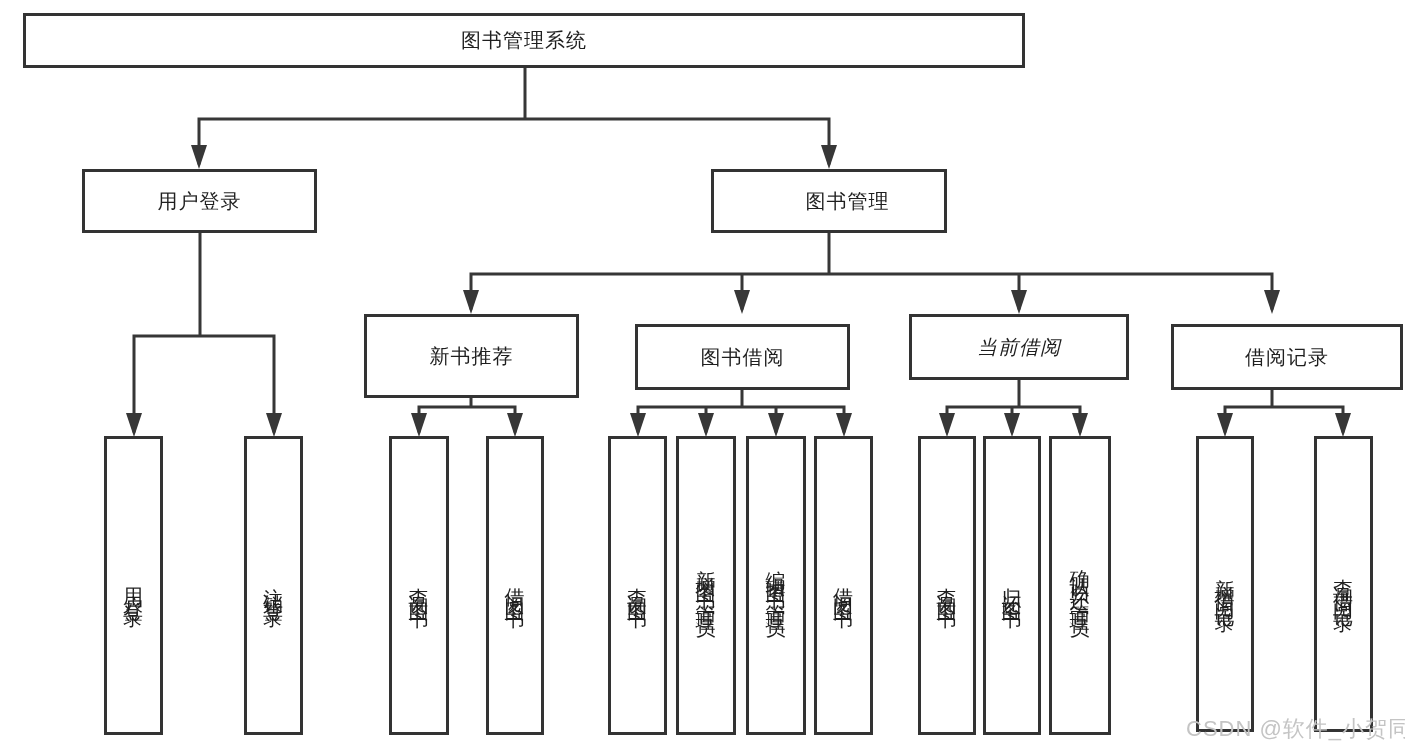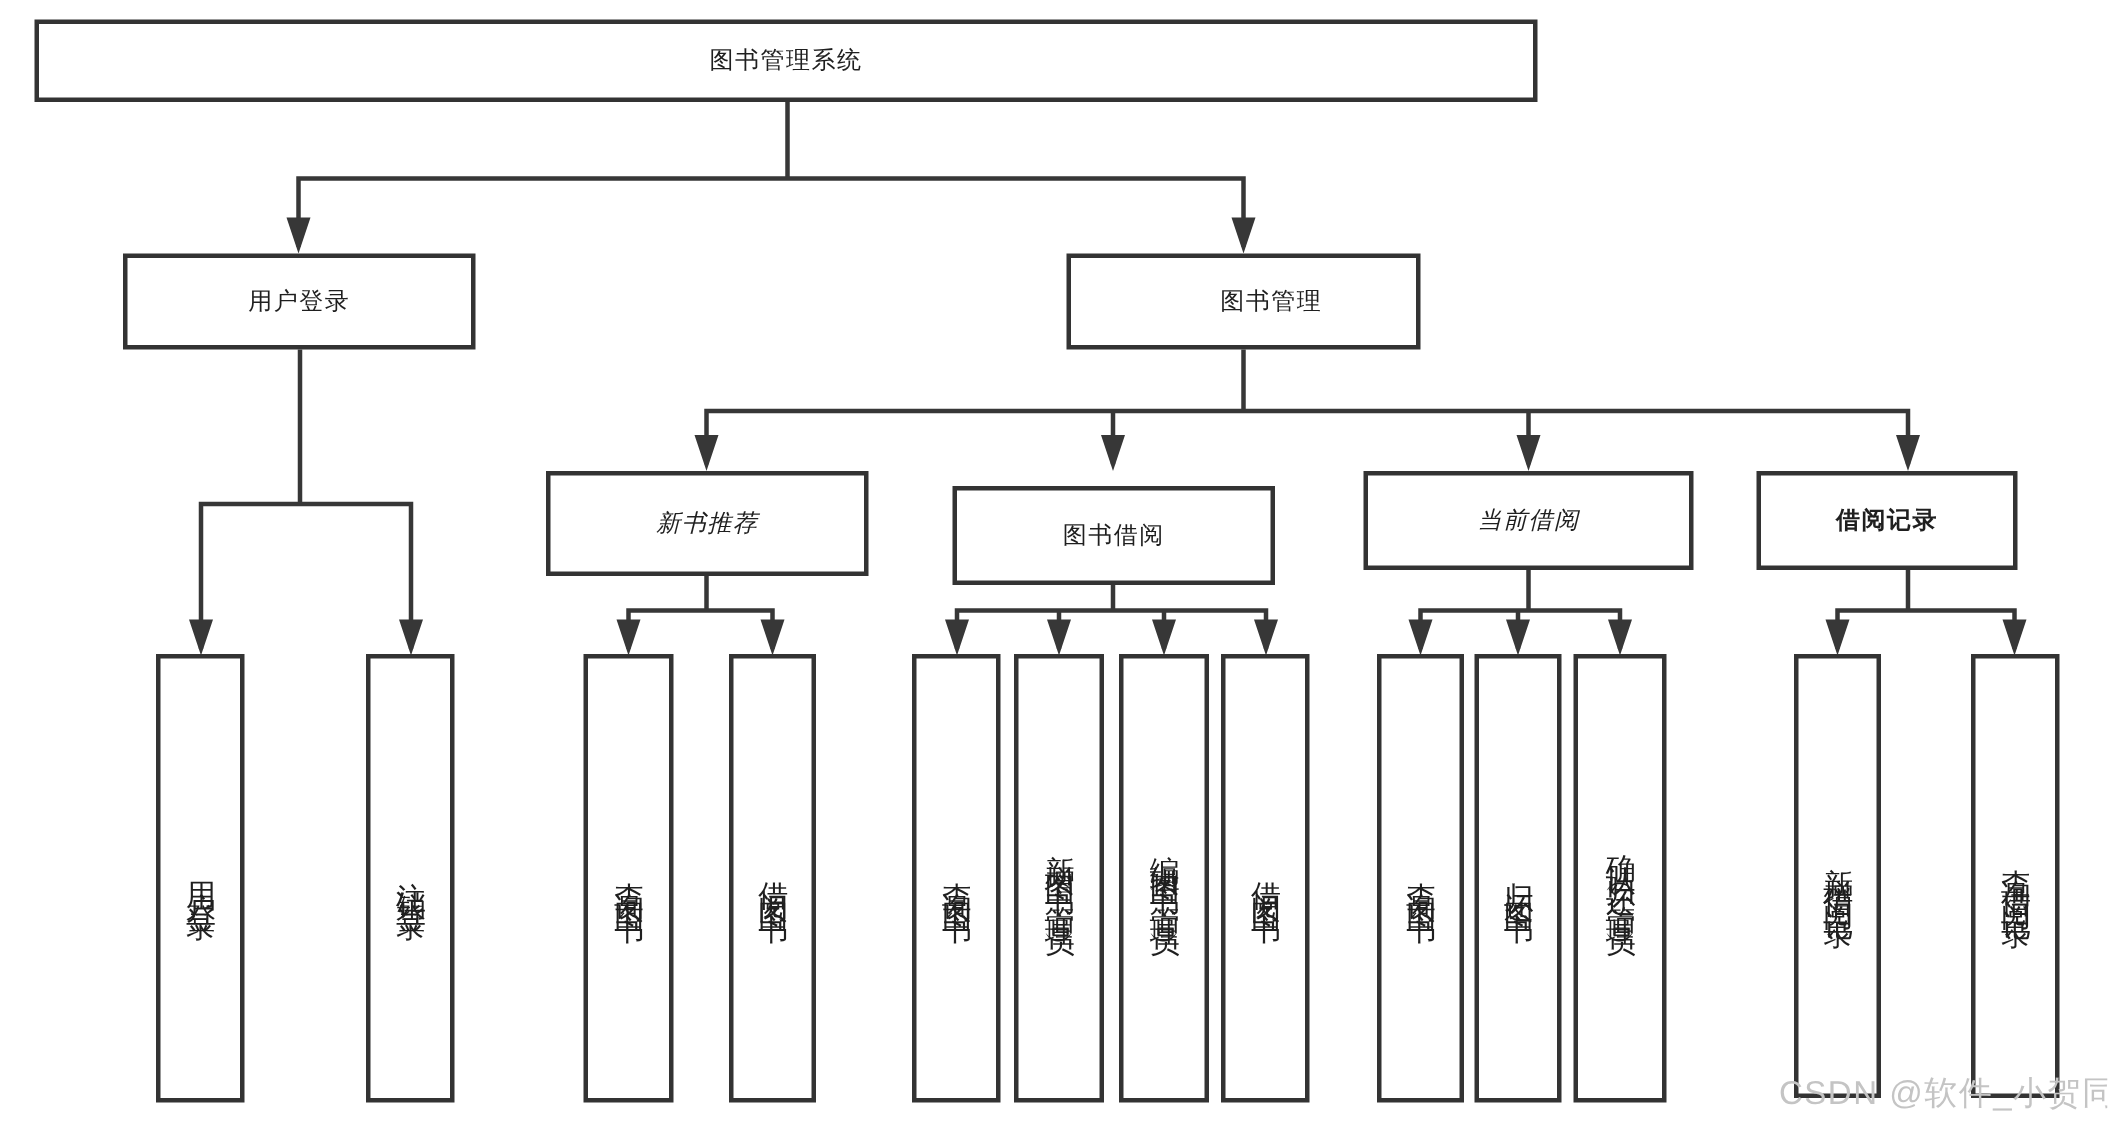--- a/index.html
+++ b/index.html
@@ -20,21 +20,21 @@
     position: absolute;
     box-sizing: border-box;
     background: #ffffff;
     border: 3px solid #333333;
     color: #1f1f1f;
     display: flex;
     align-items: center;
     justify-content: center;
   }
   .h-box {
-    font-size: 16px;
+    font-size: 20px;
     letter-spacing: 1px;
     white-space: nowrap;
   }
   .v-box {
     writing-mode: vertical-rl;
     text-orientation: mixed;
     font-size: 20px;
     letter-spacing: 7px;
     line-height: 1;
   }
@@ -89,24 +89,24 @@
       <path d="M1272 380 V407 M1225 407 H1343 M1225 407 V431 M1343 407 V431" fill="none" stroke="#373737" stroke-width="3" stroke-linecap="square"></path>
       <path d="M1217 413 L1233 413 L1225 437 Z M1335 413 L1351 413 L1343 437 Z" fill="#373737"></path>
     </g>
   </svg>
 
   <div class="box h-box" style="left:23px; top:13px; width:1002px; height:55px;">图书管理系统</div>
 
   <div class="box h-box" style="left:82px; top:169px; width:235px; height:64px;">用户登录</div>
   <div class="box h-box" style="left:711px; top:169px; width:236px; height:64px;padding-left:37px;">图书管理</div>
 
-  <div class="box h-box" style="left:364px; top:314px; width:215px; height:70px;font-style:italic;">新书推荐</div>
+  <div class="box h-box" style="left:364px; top:314px; width:215px; height:84px;">新书推荐</div>
   <div class="box h-box" style="left:635px; top:314px; width:215px; height:66px;margin-top:10px;">图书借阅</div>
   <div class="box h-box" style="left:909px; top:314px; width:220px; height:66px;font-style:italic;">当前借阅</div>
-  <div class="box h-box" style="left:1171px; top:314px; width:174px; height:66px;font-weight:bold;">借阅记录</div>
+  <div class="box h-box" style="left:1171px; top:324px; width:232px; height:66px;">借阅记录</div>
 
   <div class="box v-box" style="left:104px; top:436px; width:59px; height:299px;">用户登录</div>
   <div class="box v-box" style="left:244px; top:436px; width:59px; height:299px;">注销登录</div>
 
   <div class="box v-box" style="left:389px; top:436px; width:60px; height:299px;">查询图书</div>
   <div class="box v-box" style="left:486px; top:436px; width:58px; height:299px;">借阅图书</div>
 
   <div class="box v-box" style="left:608px; top:436px; width:59px; height:299px;">查询图书</div>
   <div class="box v-box" style="left:676px; top:436px; width:60px; height:299px;">新增图书（管理员）</div>
   <div class="box v-box" style="left:746px; top:436px; width:60px; height:299px;">编辑图书（管理员）</div>

